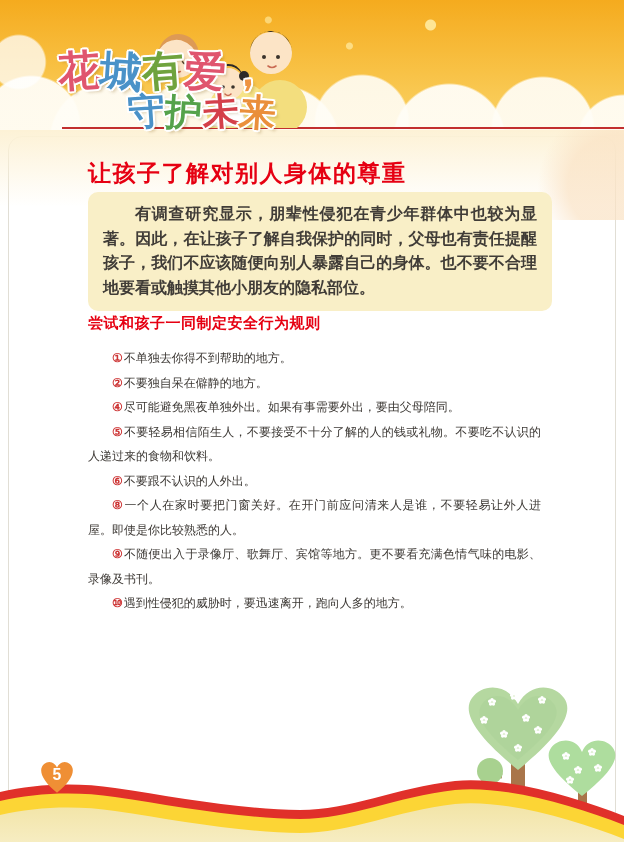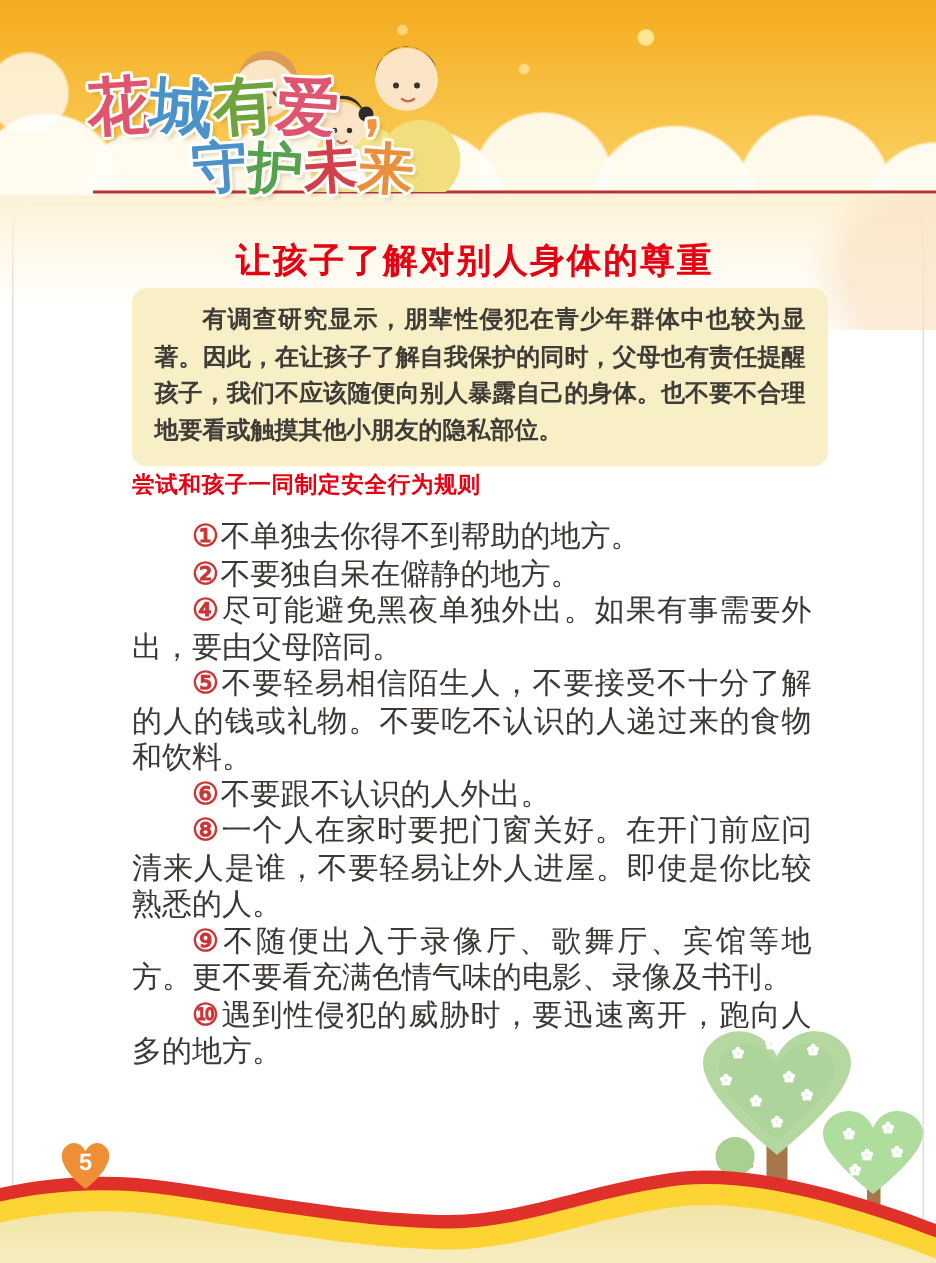--- a/index.html
+++ b/index.html
@@ -40,36 +40,36 @@
 
   
   .card-edge{position:absolute;left:8px;top:136px;width:606px;height:720px;
              border:1px solid rgba(170,160,135,.35);border-radius:14px;}
   .body-tint{position:absolute;left:0;top:130px;width:624px;height:90px;
      background:
        radial-gradient(circle at 99% 55px,rgba(250,226,196,.7) 0 50px,transparent 80px),
        linear-gradient(180deg,#fdf2d6 0%,rgba(255,255,255,0) 85%);}
 
   
-  .h1{position:absolute;left:88px;top:158px;width:457px;margin:0;text-align:center;
+  .h1{position:absolute;left:88px;top:158px;width:457px;margin:0;text-align:left;
       font-size:23px;font-weight:bold;letter-spacing:1.5px;color:#e60012;
       font-family:"Liberation Sans",sans-serif;}
   .info-box{position:absolute;left:88px;top:192px;width:464px;box-sizing:border-box;
       background:#f9efc7;border-radius:10px;padding:10px 15px 11px;}
   .info-box p{margin:0;font-weight:bold;font-size:16px;line-height:24.5px;color:#403c37;
       text-indent:2em;text-align:justify;font-family:"Liberation Sans",sans-serif;}
 
   
   .h2{position:absolute;left:88px;top:314px;margin:0;font-size:15px;font-weight:bold;
       color:#e60012;letter-spacing:.5px;font-family:"Liberation Sans",sans-serif;}
   .content{position:absolute;left:88px;top:346px;width:453px;}
   .intro{margin:0 0 2px 0;font-family:"Liberation Serif","DejaVu Serif",serif;
       font-size:16px;line-height:24.5px;color:#3c3834;text-indent:2em;text-align:justify;}
   .rule{margin:0;font-family:Liberation Sans, sans-serif;
-      font-size:20px;line-height:24.5px;color:#3c3834;text-indent:2em;text-align:justify;}
+      font-size:12px;line-height:24.5px;color:#3c3834;text-indent:2em;text-align:justify;}
   .rule-num{color:#cd3434;font-weight:bold;margin-right:1px;}
 
   
   .trees{position:absolute;left:440px;top:672px;z-index:1;}
   .wave{position:absolute;left:0;top:750px;z-index:2;}
   .page-heart{position:absolute;left:36px;top:757px;z-index:3;}
 </style>
 </head>
 <body>
 

